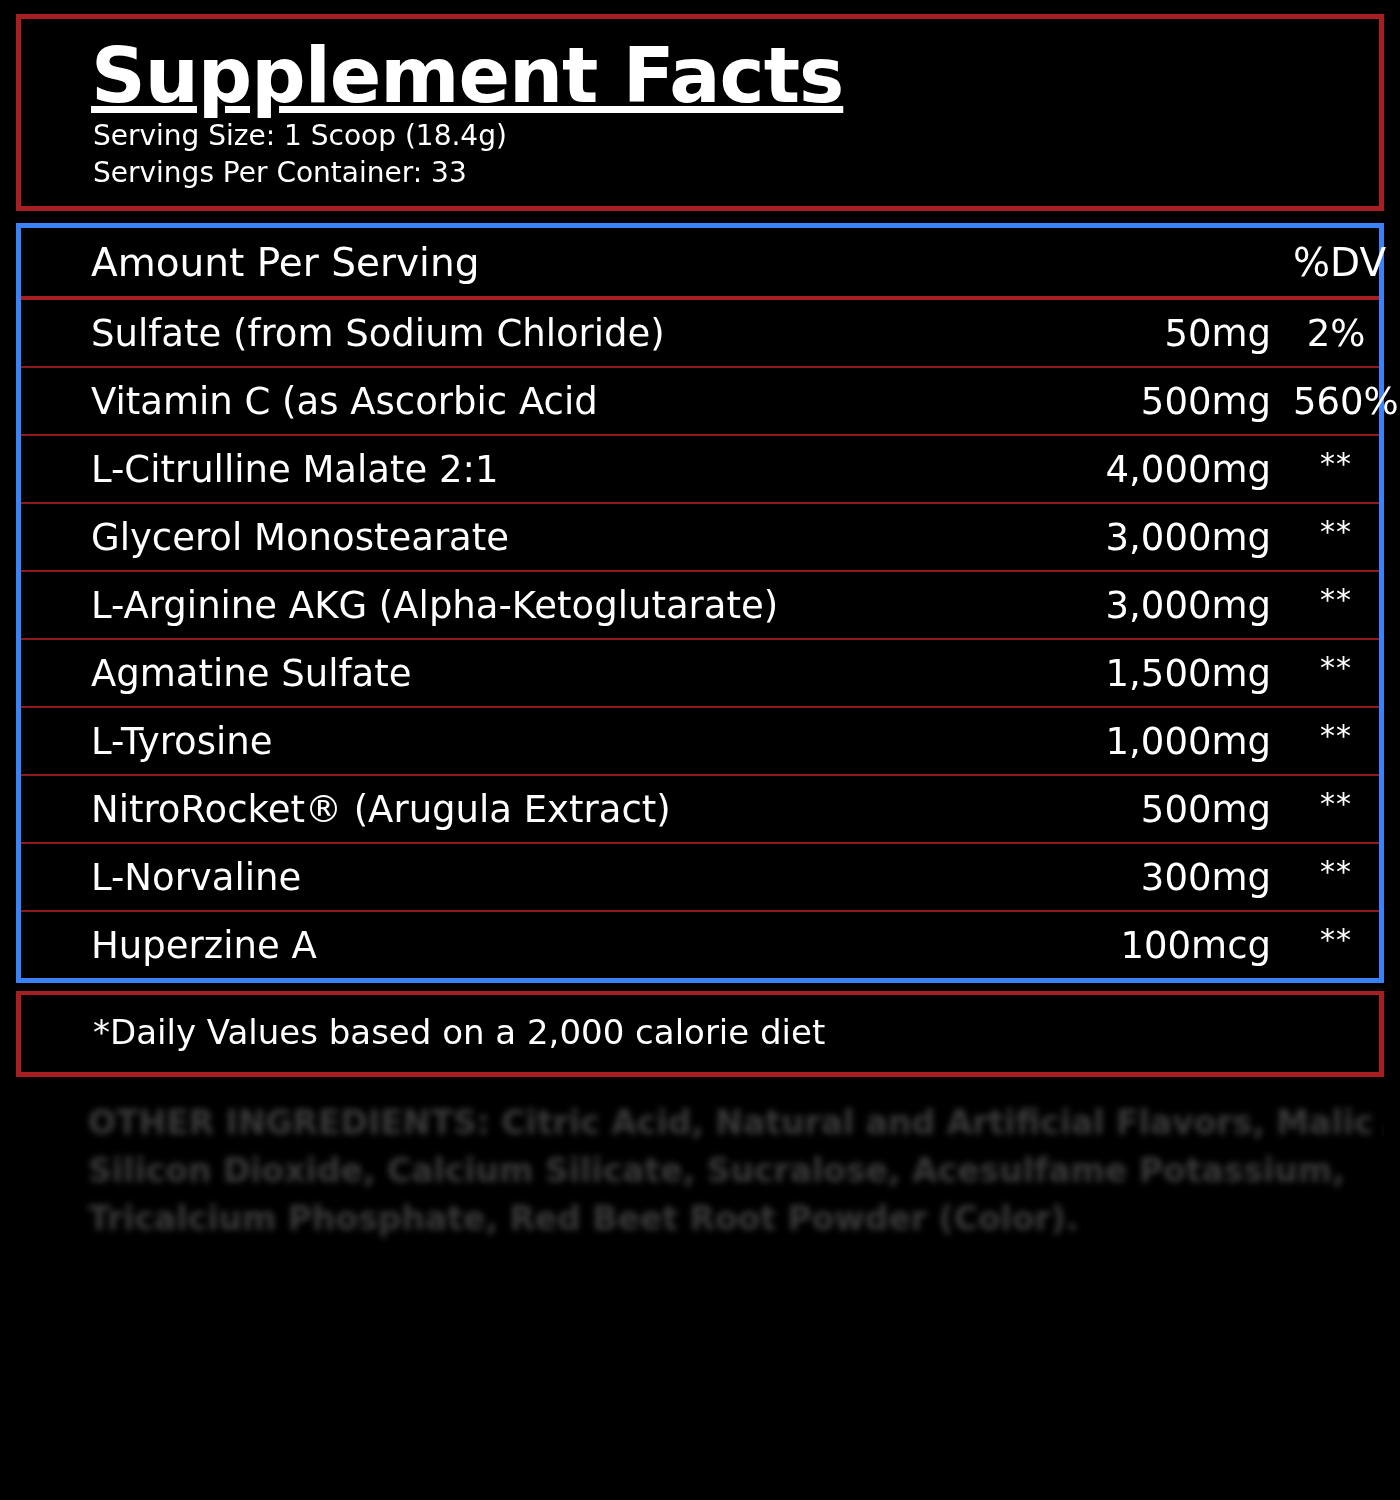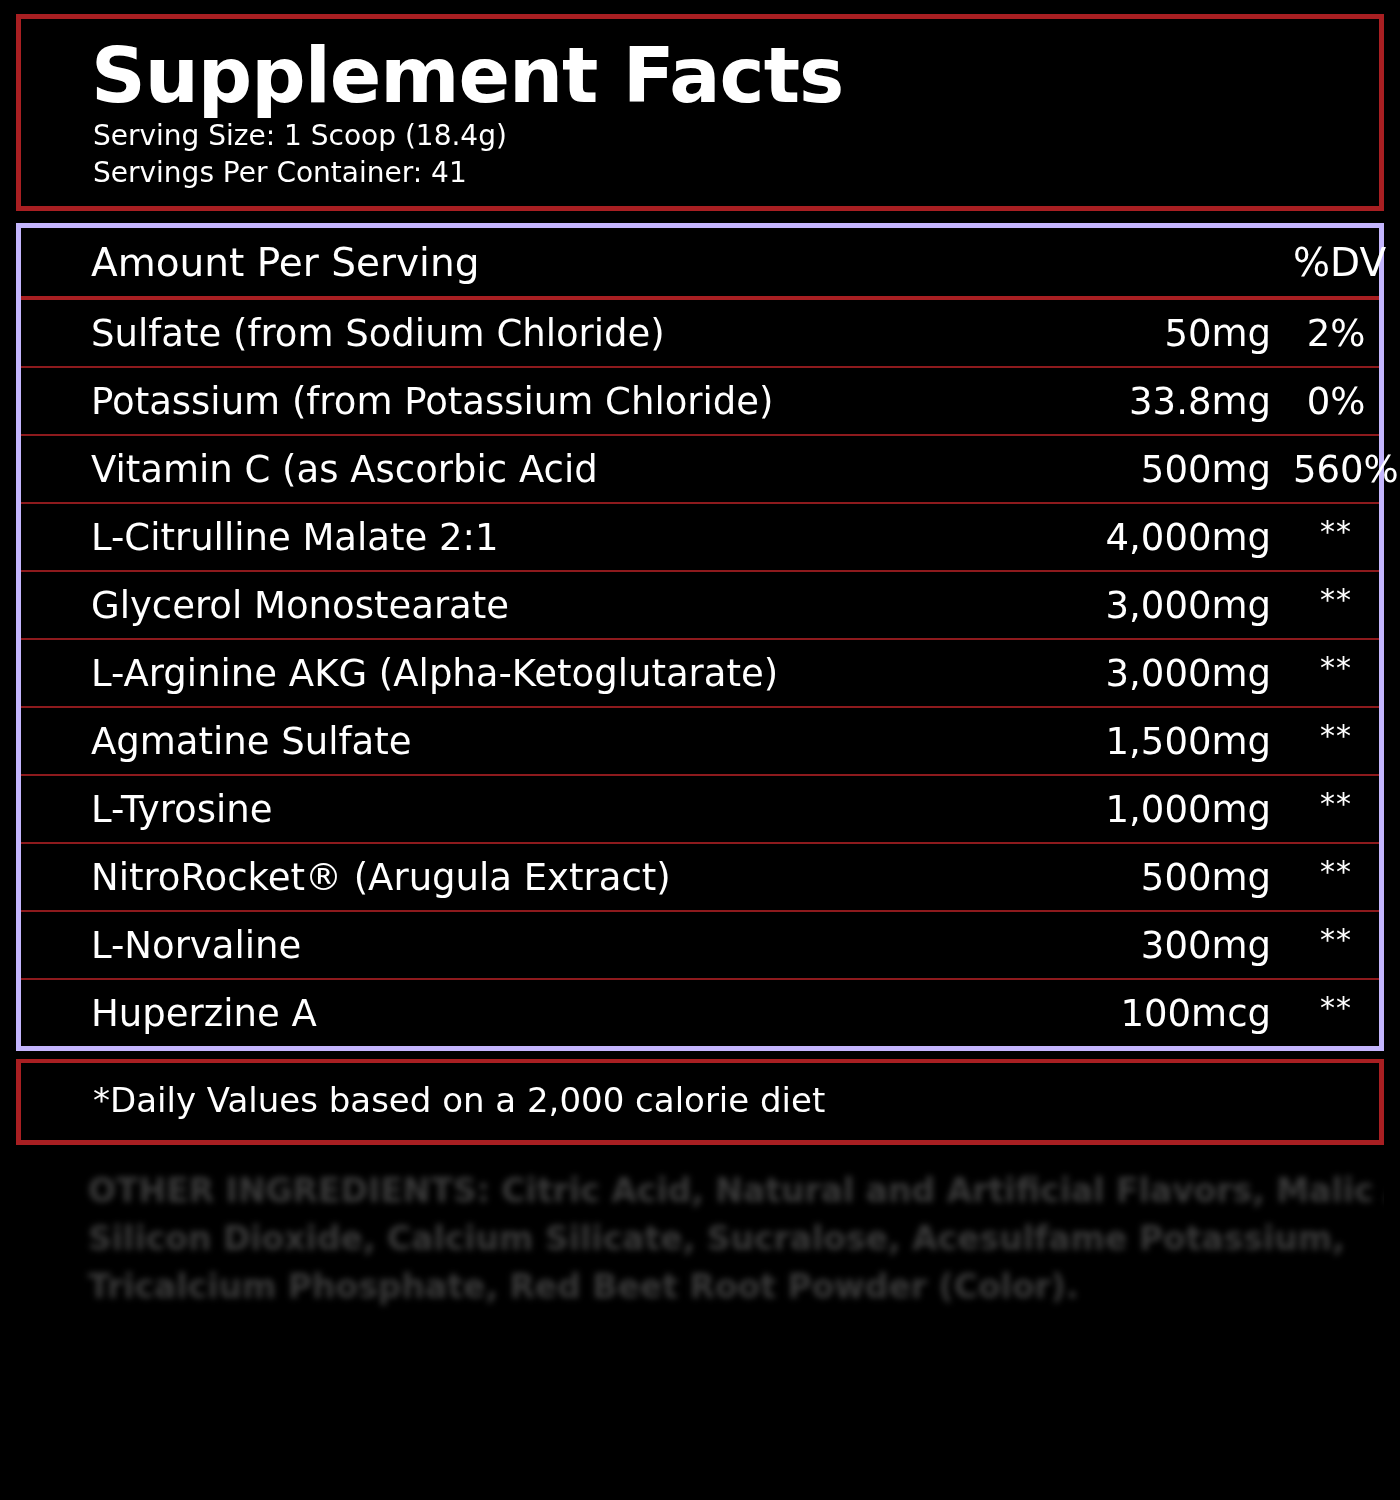--- a/index.html
+++ b/index.html
@@ -31,33 +31,34 @@
     padding: 12px 0 14px 0;
     box-sizing: border-box;
   }
   .title {
     font-size: 76px;
     font-weight: 700;
     line-height: 1.02;
     letter-spacing: -1px;
     padding: 6px 0 2px 70px;
     white-space: nowrap;
+    text-decoration: underline;
   }
   .serving-line {
     font-size: 28px;
     line-height: 1.35;
     padding-left: 72px;
     white-space: nowrap;
     font-weight: 400;
   }
 
   
   .facts-box {
     margin: 12px 16px 0 16px;
-    border: 5px solid #c4b5fd;
+    border: 5px solid #3b82f6;
     background: #000000;
     box-sizing: border-box;
   }
   table.facts {
     width: 100%;
     border-collapse: collapse;
     table-layout: fixed;
   }
   table.facts td {
     padding: 0;
@@ -139,43 +140,38 @@
   }
 </style>
 </head>
 <body>
 
 <div class="panel">
 
   <div class="header-box">
     <div class="title">Supplement Facts</div>
     <div class="serving-line">Serving Size: 1 Scoop (18.4g)</div>
-    <div class="serving-line">Servings Per Container: 41</div>
+    <div class="serving-line">Servings Per Container: 33</div>
   </div>
 
   <div class="facts-box">
     <table class="facts">
       <tbody>
         <tr class="row-head">
           <td class="c-name">Amount Per Serving</td>
           <td class="c-amt"></td>
           <td class="c-dv">%DV</td>
         </tr>
 
         <tr class="ing">
           <td class="c-name">Sulfate (from Sodium Chloride)</td>
           <td class="c-amt">50mg</td>
           <td class="c-dv">2%</td>
         </tr>
         <tr class="ing">
-          <td class="c-name">Potassium (from Potassium Chloride)</td>
-          <td class="c-amt">33.8mg</td>
-          <td class="c-dv">0%</td>
-        </tr>
-        <tr class="ing">
           <td class="c-name">Vitamin C (as Ascorbic Acid</td>
           <td class="c-amt">500mg</td>
           <td class="c-dv">560%</td>
         </tr>
         <tr class="ing">
           <td class="c-name">L-Citrulline Malate 2:1</td>
           <td class="c-amt">4,000mg</td>
           <td class="c-dv dv-stars">**</td>
         </tr>
         <tr class="ing">

